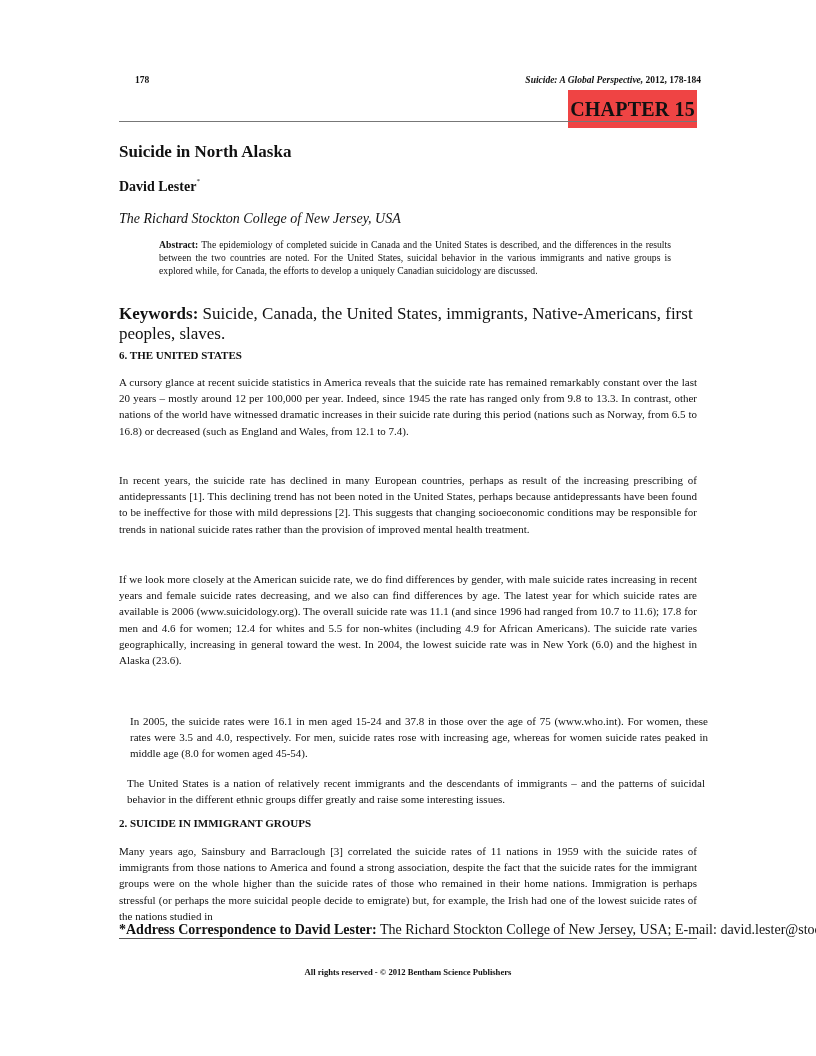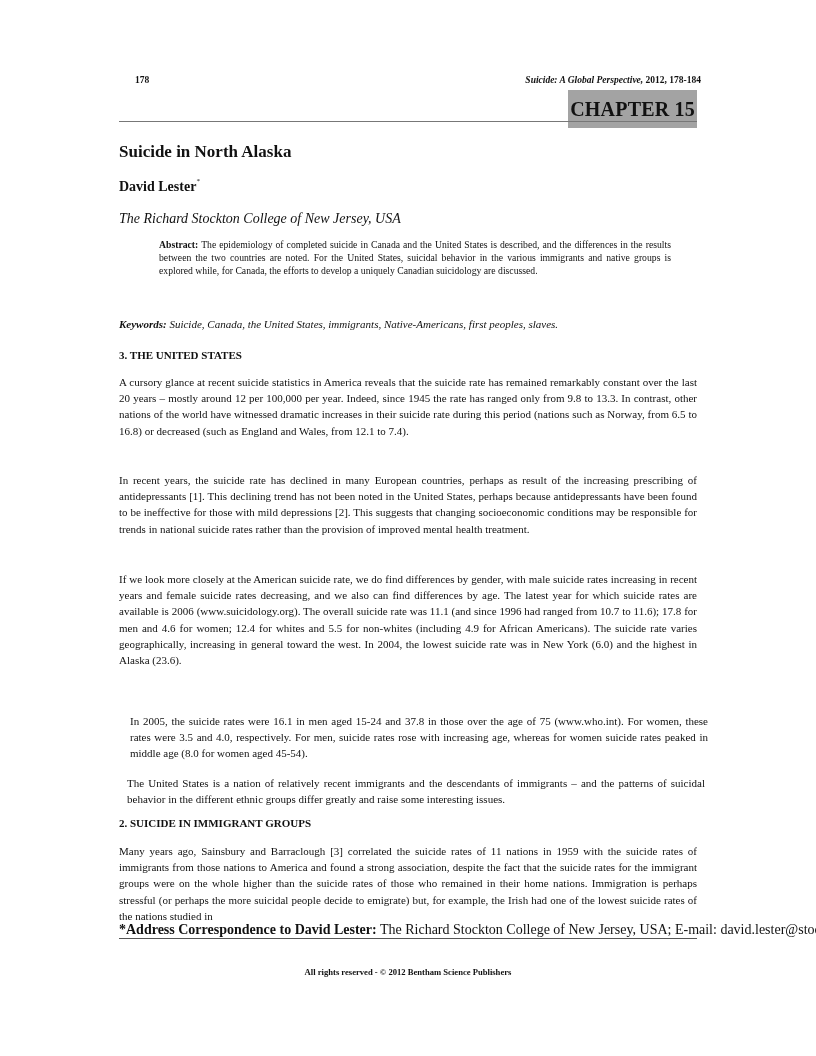--- a/index.html
+++ b/index.html
@@ -5,29 +5,29 @@
   html, body { margin: 0; padding: 0; background: #ffffff; }
   body { width: 816px; height: 1056px; position: relative; overflow: hidden;
          font-family: "Liberation Serif", serif; color: #111; }
   .page { position: absolute; left: 119px; top: 0; width: 578px; }
   .running-head { position: absolute; top: 75px; left: 0; width: 578px; height: 14px;
                   font-size: 9.5px; font-weight: bold; }
   .running-head .pnum { position: absolute; left: 16px; top: 0; }
   .running-head .journal { position: absolute; left: 4px; width: 578px; top: 0; text-align: right; font-style: italic; }
   .running-head .journal .plain { font-style: normal; }
   .chapter-wrap { position: absolute; top: 98px; right: 0; }
-  .chapter-box { background: #a3a3a3; font-size: 20px; font-weight: bold; padding: 8px 2px; line-height: 23px; letter-spacing: 0.2px; }
+  .chapter-box { background: #ef4444; font-size: 20px; font-weight: bold; padding: 8px 2px; line-height: 23px; letter-spacing: 0.2px; }
   .chapter-rule { position: absolute; top: 121px; left: 0; width: 578px; height: 1px; background: #777; }
   .title { position: absolute; top: 142px; left: 0; font-size: 17px; font-weight: bold; }
   .author { position: absolute; top: 177px; left: 0; font-size: 14px; font-weight: bold; }
   .author sup { font-size: 7px; vertical-align: 8px; font-weight: normal; }
   .affil { position: absolute; top: 211px; left: 0; font-size: 14px; font-style: italic; }
   .abstract { position: absolute; top: 238px; left: 40px; width: 512px; font-size: 9.7px; line-height: 13px; text-align: justify; }
   .abstract b { font-weight: bold; }
-  .keywords { position: absolute; top: 318px; left: 0; width: 578px; font-size: 11px; font-style: italic; }
+  .keywords { position: absolute; top: 304px; left: 0; width: 578px; font-size: 17px; }
   .h1 { position: absolute; left: 0; font-size: 11px; font-weight: bold; }
   .para { position: absolute; left: 0; width: 578px; font-size: 11px; line-height: 16.2px; text-align: justify; text-align-last: left; }
   .foot-rule { position: absolute; top: 938px; left: 0; width: 578px; height: 1px; background: #555; }
   .footnote { position: absolute; top: 922px; left: 0; width: 578px; font-size: 14px; white-space: nowrap; }
   .publisher { position: absolute; top: 966px; left: 0; width: 578px; text-align: center; font-size: 8.6px; font-weight: bold; line-height: 12px; }
 </style>
 </head>
 <body>
 
 <div class="page">
@@ -43,21 +43,21 @@
   <div class="chapter-rule"></div>
 
   <div class="title">Suicide in North Alaska</div>
   <div class="author"><span>David Lester</span><sup>*</sup></div>
   <div class="affil">The Richard Stockton College of New Jersey, USA</div>
 
   <div class="abstract"><b>Abstract:</b><span> The epidemiology of completed suicide in Canada and the United States is described, and the differences in the results between the two countries are noted. For the United States, suicidal behavior in the various immigrants and native groups is explored while, for Canada, the efforts to develop a uniquely Canadian suicidology are discussed.</span></div>
 
   <div class="keywords"><b>Keywords:</b><span> Suicide, Canada, the United States, immigrants, Native-Americans, first peoples, slaves.</span></div>
 
-  <div class="h1" style="top:349px">3. THE UNITED STATES</div>
+  <div class="h1" style="top:349px">6. THE UNITED STATES</div>
   <p class="para" style="top:374px;margin:0">A cursory glance at recent suicide statistics in America reveals that the suicide rate has remained remarkably constant over the last 20 years – mostly around 12 per 100,000 per year. Indeed, since 1945 the rate has ranged only from 9.8 to 13.3. In contrast, other nations of the world have witnessed dramatic increases in their suicide rate during this period (nations such as Norway, from 6.5 to 16.8) or decreased (such as England and Wales, from 12.1 to 7.4).</p>
   <p class="para" style="top:472px;margin:0">In recent years, the suicide rate has declined in many European countries, perhaps as result of the increasing prescribing of antidepressants [1]. This declining trend has not been noted in the United States, perhaps because antidepressants have been found to be ineffective for those with mild depressions [2]. This suggests that changing socioeconomic conditions may be responsible for trends in national suicide rates rather than the provision of improved mental health treatment.</p>
   <p class="para" style="top:571px;margin:0">If we look more closely at the American suicide rate, we do find differences by gender, with male suicide rates increasing in recent years and female suicide rates decreasing, and we also can find differences by age. The latest year for which suicide rates are available is 2006 (www.suicidology.org). The overall suicide rate was 11.1 (and since 1996 had ranged from 10.7 to 11.6); 17.8 for men and 4.6 for women; 12.4 for whites and 5.5 for non-whites (including 4.9 for African Americans). The suicide rate varies geographically, increasing in general toward the west. In 2004, the lowest suicide rate was in New York (6.0) and the highest in Alaska (23.6).</p>
   <p class="para" style="top:702px;margin:11px">In 2005, the suicide rates were 16.1 in men aged 15-24 and 37.8 in those over the age of 75 (www.who.int). For women, these rates were 3.5 and 4.0, respectively. For men, suicide rates rose with increasing age, whereas for women suicide rates peaked in middle age (8.0 for women aged 45-54).</p>
   <p class="para" style="top:767px;margin:8px">The United States is a nation of relatively recent immigrants and the descendants of immigrants – and the patterns of suicidal behavior in the different ethnic groups differ greatly and raise some interesting issues.</p>
 
   <div class="h1" style="top:817px">2. SUICIDE IN IMMIGRANT GROUPS</div>
   <p class="para" style="top:843px;margin:0">Many years ago, Sainsbury and Barraclough [3] correlated the suicide rates of 11 nations in 1959 with the suicide rates of immigrants from those nations to America and found a strong association, despite the fact that the suicide rates for the immigrant groups were on the whole higher than the suicide rates of those who remained in their home nations. Immigration is perhaps stressful (or perhaps the more suicidal people decide to emigrate) but, for example, the Irish had one of the lowest suicide rates of the nations studied in</p>
 
   <div class="foot-rule"></div>

